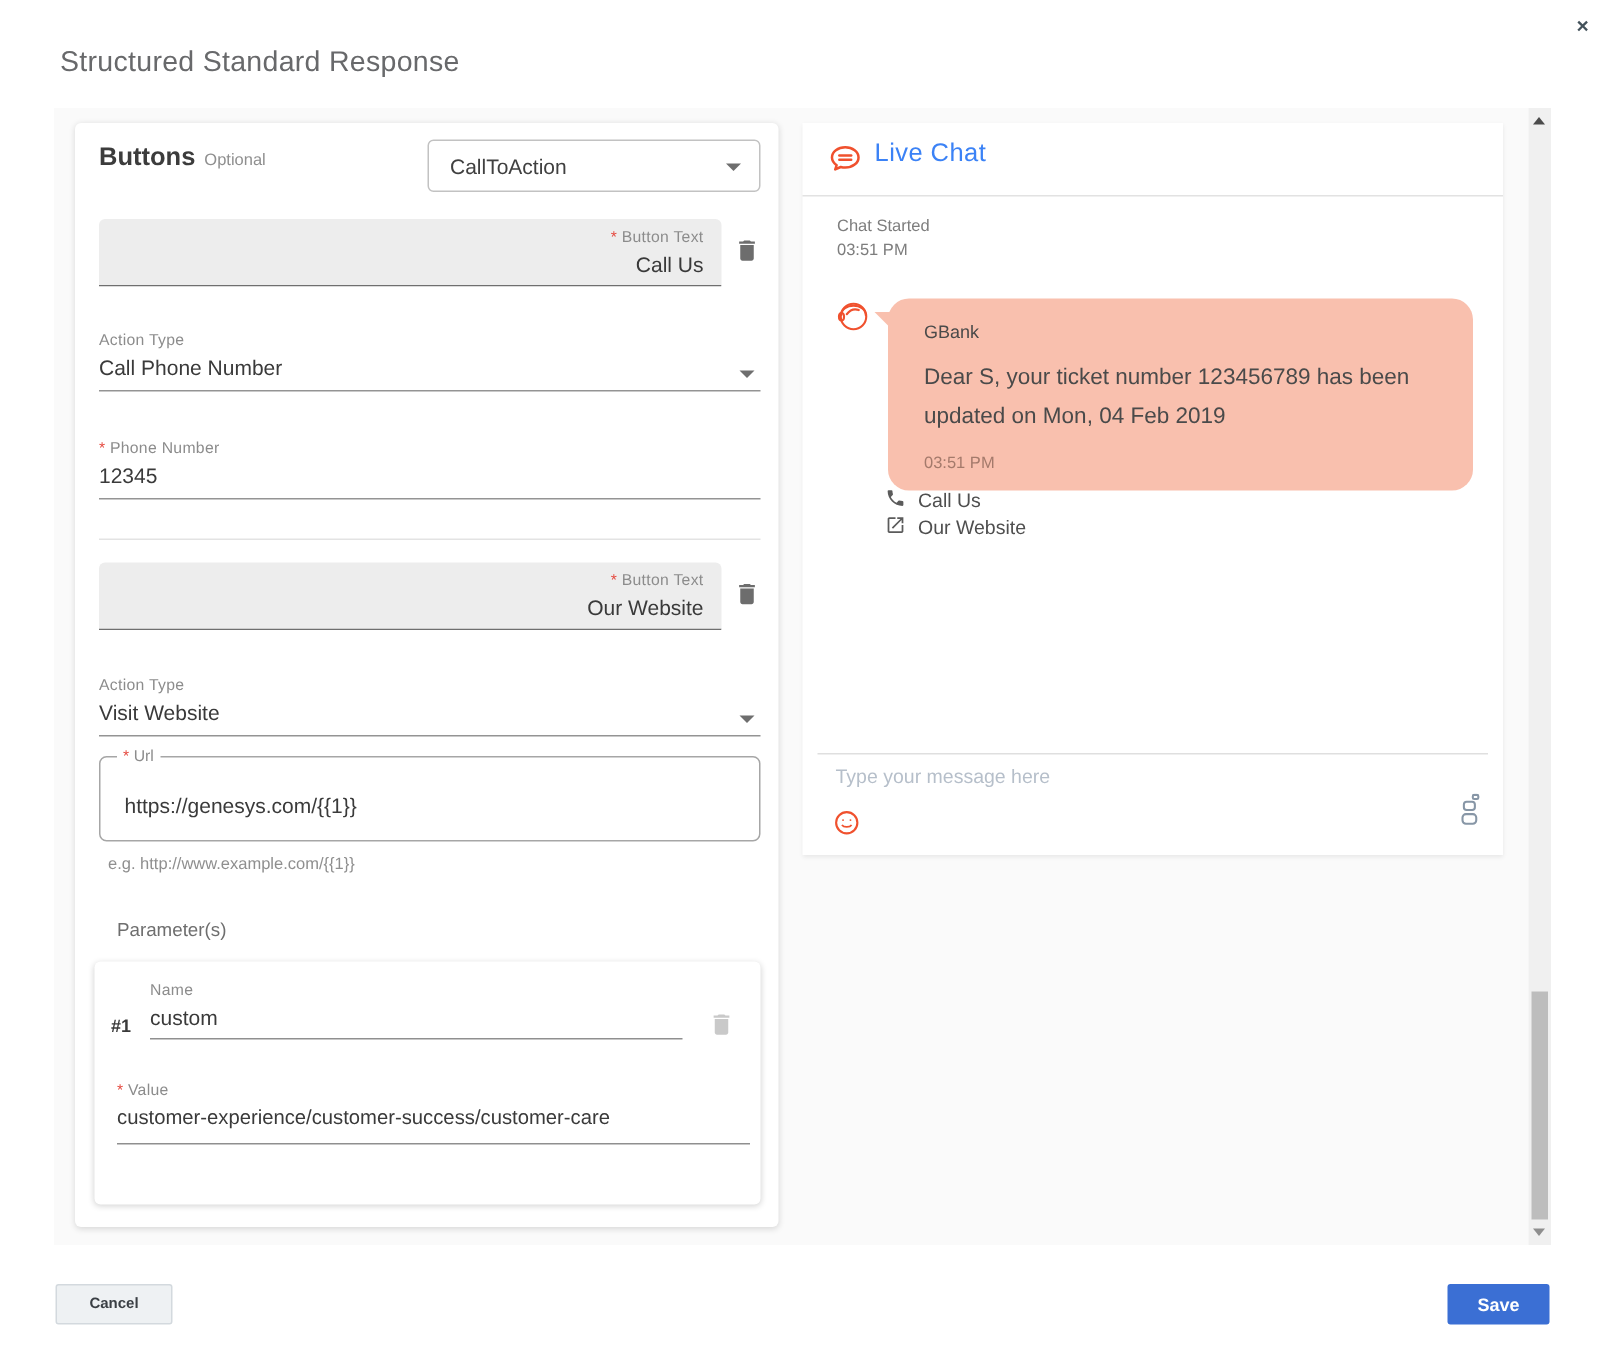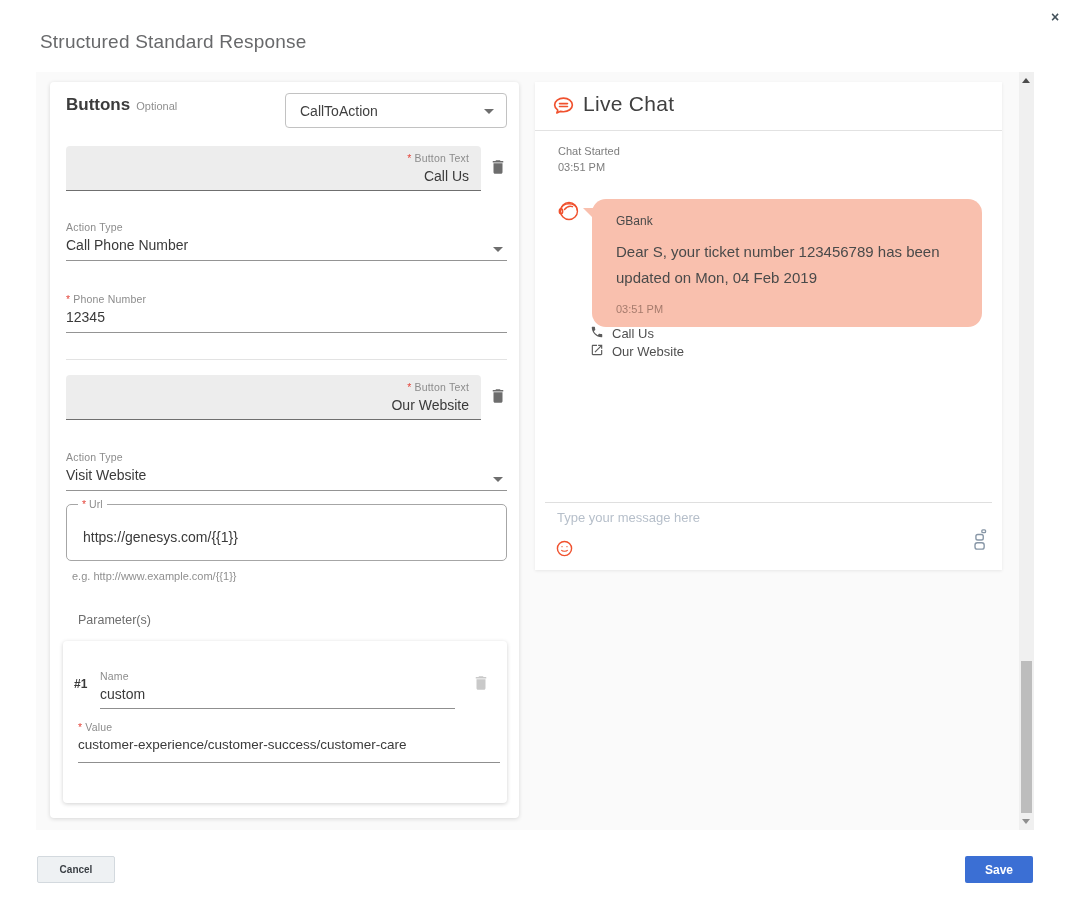--- a/index.html
+++ b/index.html
@@ -45,29 +45,29 @@
   .url-box { left:16px; width:441px; height:57px; border:1px solid #a6a6a6; border-radius:5px; }
   .url-box .float-label { position:absolute; top:-7px; left:11px; background:#fff;
     padding:0 4px; font-size:10.5px; color:#8c8c8c; }
   .url-box .url-value { position:absolute; left:16px; top:24px; font-size:14px; color:#3a3a3a; }
   .hint { left:22px; font-size:11px; color:#8f8f8f; }
 
   .params-heading { left:28px; font-size:12.5px; color:#6e6e6e; }
   .param-card { left:13px; top:559px; width:444px; height:162px; background:#fff;
     border-radius:4px; box-shadow:0 1px 4px rgba(0,0,0,.18); }
   .param-index { left:11px; top:36px; font-size:12px; font-weight:bold; color:#3a3a3a; }
-  .name-block { left:37px; top:13px; width:355px; border-bottom:1px solid #8f8f8f; padding-bottom:6px;margin-top:16px; }
+  .name-block { left:37px; top:13px; width:355px; border-bottom:1px solid #8f8f8f; padding-bottom:6px; }
   .value-block { left:15px; top:80px; width:422px; border-bottom:1px solid #8f8f8f; padding-bottom:10px; }
   .value-block .field-value { font-size:13.5px; }
 
   
   .chat-card { left:535px; top:82px; width:467px; height:488px; background:#fff;
     box-shadow:0 1px 3px rgba(0,0,0,.08); }
   .chat-header { left:0; top:0; width:467px; height:49px; border-bottom:1px solid #e2e2e2; }
-  .chat-title { position:absolute; left:48px; top:10px; font-size:21px; color:#404040; letter-spacing:.3px; }
+  .chat-title { position:absolute; left:48px; top:10px; font-size:17px; color:#3b82f6; letter-spacing:.3px; }
   .chat-bubble-icon { position:absolute; left:16px; top:12px; }
   .chat-meta { left:23px; top:61px; font-size:11px; color:#7d7d7d; line-height:16px; }
   .avatar { left:20px; top:114px; }
   .bubble { left:57px; top:117px; width:390px; background:#f9c0ae; border-radius:14px;
     padding:15px 20px 12px 24px; }
   .bubble:before { content:""; position:absolute; left:-9px; top:9px; width:0; height:0;
     border-right:12px solid #f9c0ae; border-bottom:12px solid transparent; }
   .bubble .sender { font-size:12px; color:#4a4a4a; }
   .bubble .msg { font-size:15px; color:#4a4a4a; line-height:1.7; margin-top:11px; width:356px; }
   .bubble .time { font-size:11px; color:rgba(95,63,52,.55); margin-top:13px; }

